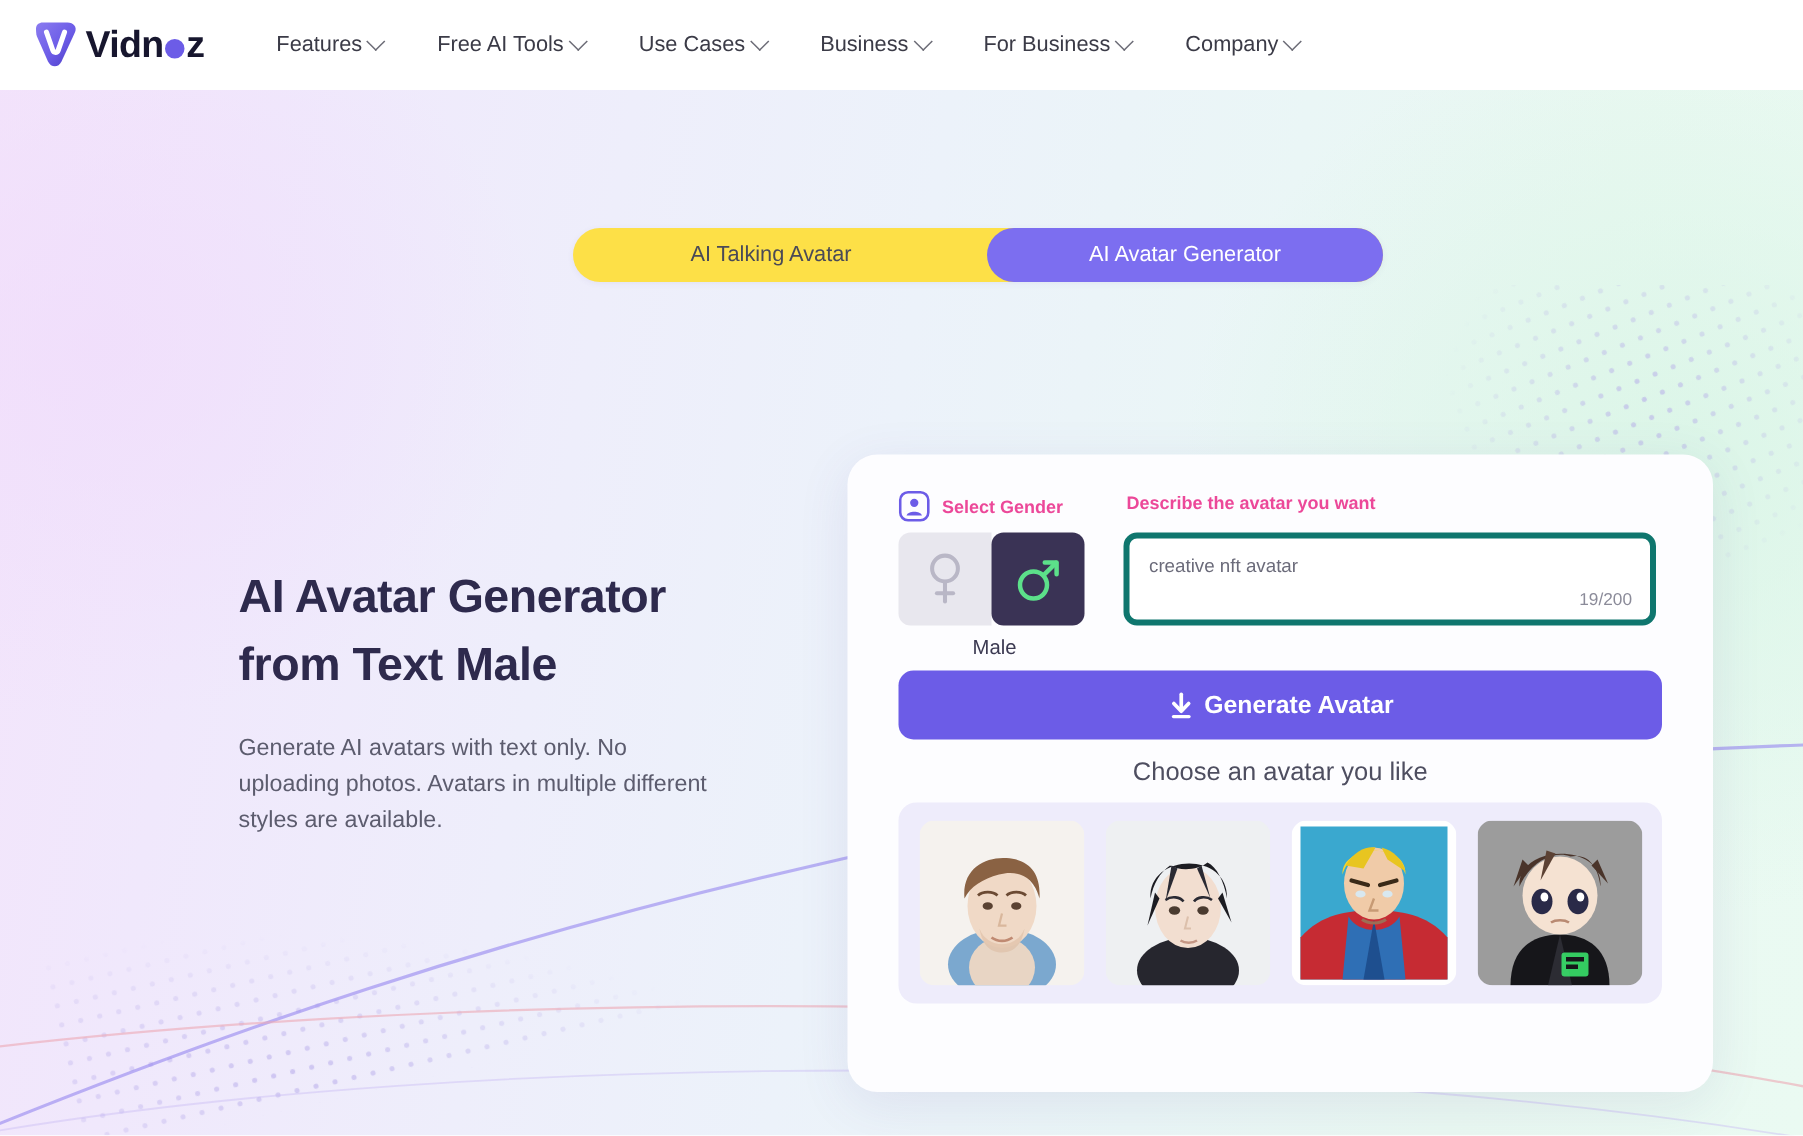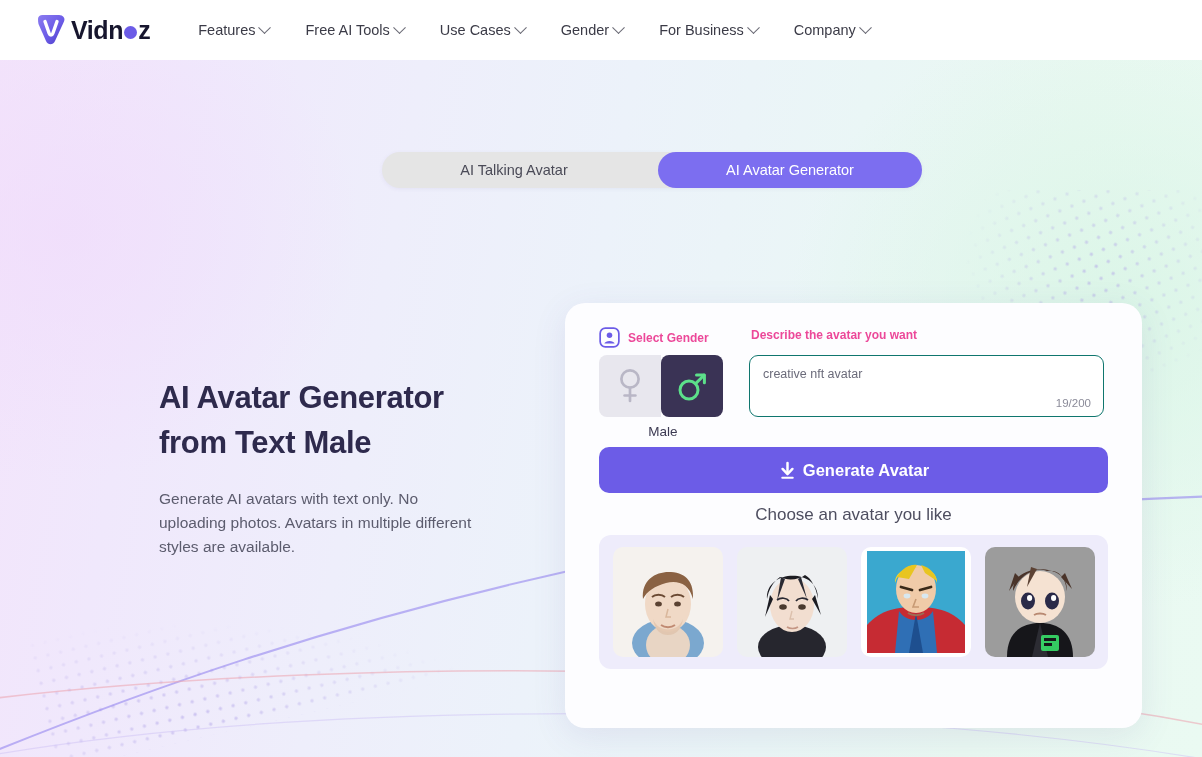--- a/index.html
+++ b/index.html
@@ -16,21 +16,20 @@
   
   .header {
     position: absolute;
     top: 0; left: 0;
     width: 1202px;
     height: 60px;
     background: #ffffff;
     display: flex;
     align-items: center;
     z-index: 40;
-    padding-left: 14px;
   }
 
   .logo {
     display: flex;
     align-items: center;
     margin-left: 22px;
     gap: 5px;
     cursor: pointer;
   }
   .logo-mark { width: 30px; height: 32px; display: block; }
@@ -119,21 +118,21 @@
   }
   .hero-bg svg { position: absolute; top: 0; left: 0; }
 
   
   .tabs {
     position: absolute;
     left: 382px;
     top: 152px;
     width: 540px;
     height: 36px;
-    background: #e5e5e5;
+    background: #fde047;
     border-radius: 18px;
     display: flex;
     align-items: center;
     z-index: 20;
     box-shadow: 0 1px 4px rgba(90,70,160,0.07);
     gap: 12px;
   }
   .tab {
     flex: 1;
     height: 36px;
@@ -238,21 +237,21 @@
     color: #3c3a52;
   }
 
   .textarea-box {
     position: absolute;
     left: 749px;
     top: 355px;
     width: 355px;
     height: 62px;
     background: #ffffff;
-    border: 1px solid #0f766e;
+    border: 4px solid #0f766e;
     border-radius: 9px;
     z-index: 16;
     cursor: text;
     text-align: center;
   }
   .ta-value {
     position: absolute;
     left: 13px; top: 11px;
     font-size: 12.5px;
     color: #6b6b7a;
@@ -352,21 +351,21 @@
     </div>
     <div class="nav-item">
       <span>Free AI Tools</span>
       <span class="chev"></span>
     </div>
     <div class="nav-item">
       <span>Use Cases</span>
       <span class="chev"></span>
     </div>
     <div class="nav-item">
-      <span>Gender</span>
+      <span>Business</span>
       <span class="chev"></span>
     </div>
     <div class="nav-item">
       <span>For Business</span>
       <span class="chev"></span>
     </div>
     <div class="nav-item">
       <span>Company</span>
       <span class="chev"></span>
     </div>

